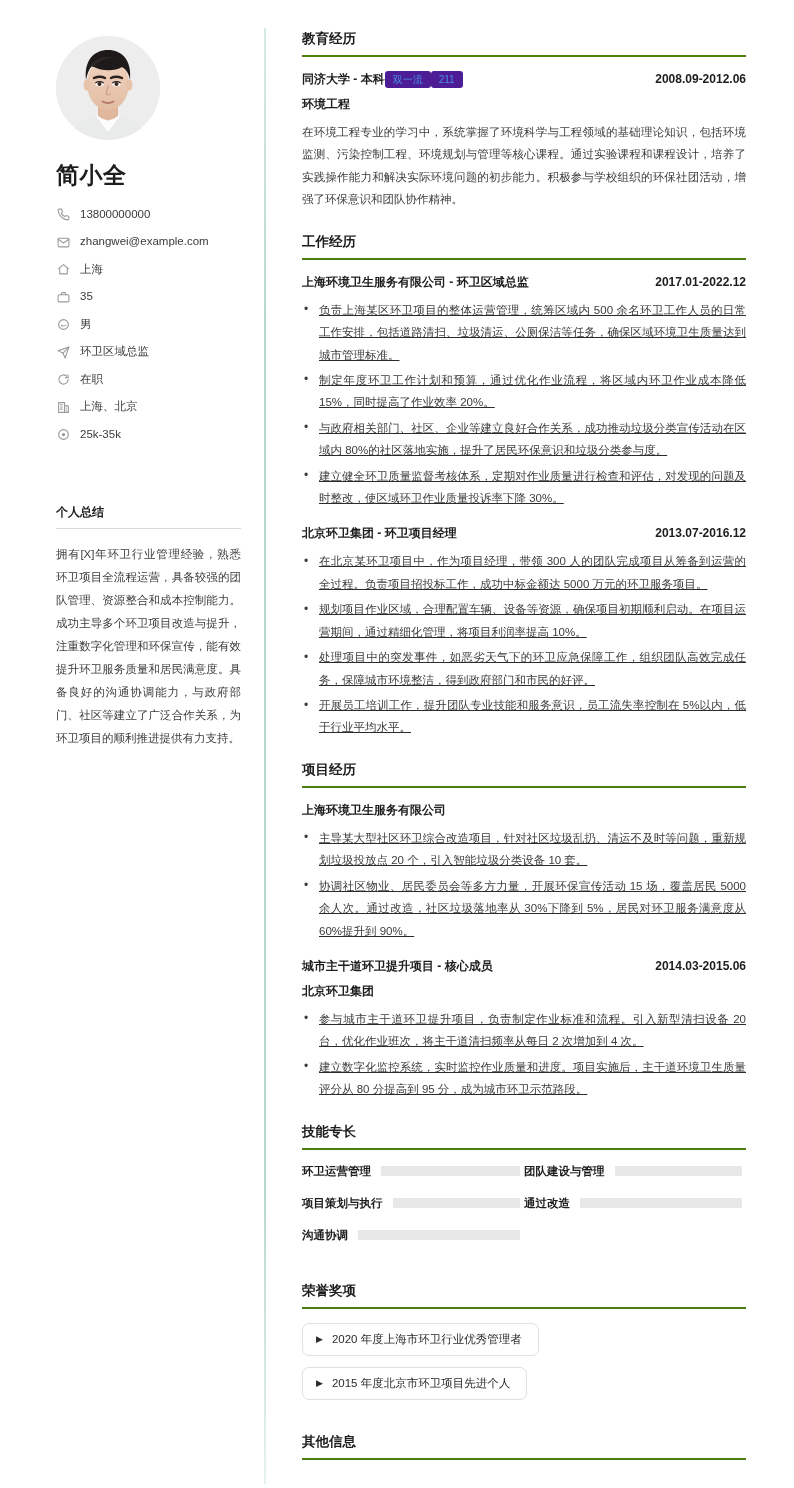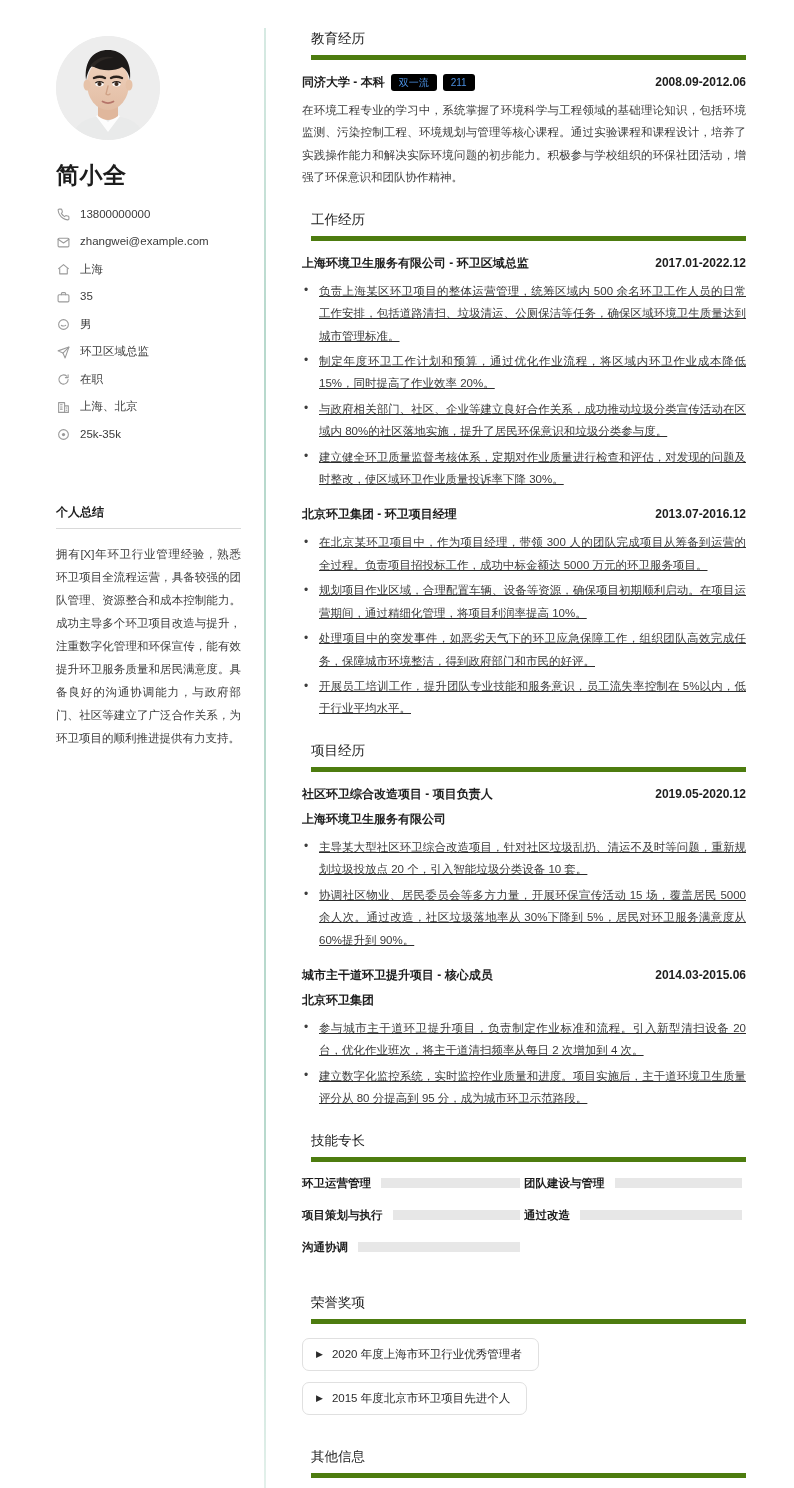--- a/index.html
+++ b/index.html
@@ -103,60 +103,58 @@
   }
 
   
   .main {
     flex: 1;
     padding: 30px 48px 30px 36px;
   }
   .section { margin-bottom: 22px; }
   .section-title {
     font-size: 13.5px;
-    font-weight: normal;
+    font-weight: bold;
     color: #1d1d1d;
     padding-bottom: 7px;
-    border-bottom: 5px solid #4d7c0f;
+    border-bottom: 2px solid #4d7c0f;
     margin-bottom: 14px;
-    margin-left: 9px;
   }
 
   .entry { margin-bottom: 16px; }
   .entry:last-child { margin-bottom: 0; }
 
   .entry-head {
     display: flex;
     align-items: baseline;
     justify-content: space-between;
     margin-bottom: 8px;
   }
   .entry-head-left {
     display: flex;
     align-items: flex-end;
     flex-wrap: wrap;
-    gap: 6px;
   }
   .entry-title {
     font-size: 12px;
     font-weight: bold;
     color: #1d1d1d;
   }
   .entry-date {
     font-size: 12px;
     font-weight: bold;
     color: #1d1d1d;
     white-space: nowrap;
     margin-left: 0;
   }
   .tag {
     display: inline-block;
     font-size: 10px;
     color: #4a8fe0;
-    background: #000000;
+    background: #4c1d95;
     border-radius: 3px;
     padding: 2px 8px;
     font-weight: normal;
     line-height: 1.3;
   }
   .entry-sub {
     font-size: 12px;
     font-weight: bold;
     color: #1d1d1d;
     margin: 0 0 8px 0;
@@ -393,20 +391,21 @@
       <h2 class="section-title">教育经历</h2>
       <div class="entry">
         <div class="entry-head">
           <div class="entry-head-left">
             <span class="entry-title">同济大学 - 本科</span>
             <span class="tag">双一流</span>
             <span class="tag">211</span>
           </div>
           <span class="entry-date">2008.09-2012.06</span>
         </div>
+        <div class="entry-sub">环境工程</div>
         <p class="entry-desc">在环境工程专业的学习中，系统掌握了环境科学与工程领域的基础理论知识，包括环境监测、污染控制工程、环境规划与管理等核心课程。通过实验课程和课程设计，培养了实践操作能力和解决实际环境问题的初步能力。积极参与学校组织的环保社团活动，增强了环保意识和团队协作精神。</p>
       </div>
     </section>
 
     <section class="section">
       <h2 class="section-title">工作经历</h2>
 
       <div class="entry">
         <div class="entry-head">
           <span class="entry-title">上海环境卫生服务有限公司 - 环卫区域总监</span>
@@ -431,24 +430,20 @@
           <li>处理项目中的突发事件，如恶劣天气下的环卫应急保障工作，组织团队高效完成任务，保障城市环境整洁，得到政府部门和市民的好评。</li>
           <li>开展员工培训工作，提升团队专业技能和服务意识，员工流失率控制在 5%以内，低于行业平均水平。</li>
         </ul>
       </div>
     </section>
 
     <section class="section">
       <h2 class="section-title">项目经历</h2>
 
       <div class="entry">
-        <div class="entry-head">
-          <span class="entry-title">社区环卫综合改造项目 - 项目负责人</span>
-          <span class="entry-date">2019.05-2020.12</span>
-        </div>
         <div class="entry-sub">上海环境卫生服务有限公司</div>
         <ul class="bullets">
           <li>主导某大型社区环卫综合改造项目，针对社区垃圾乱扔、清运不及时等问题，重新规划垃圾投放点 20 个，引入智能垃圾分类设备 10 套。</li>
           <li>协调社区物业、居民委员会等多方力量，开展环保宣传活动 15 场，覆盖居民 5000 余人次。通过改造，社区垃圾落地率从 30%下降到 5%，居民对环卫服务满意度从 60%提升到 90%。</li>
         </ul>
       </div>
 
       <div class="entry">
         <div class="entry-head">
           <span class="entry-title">城市主干道环卫提升项目 - 核心成员</span>

